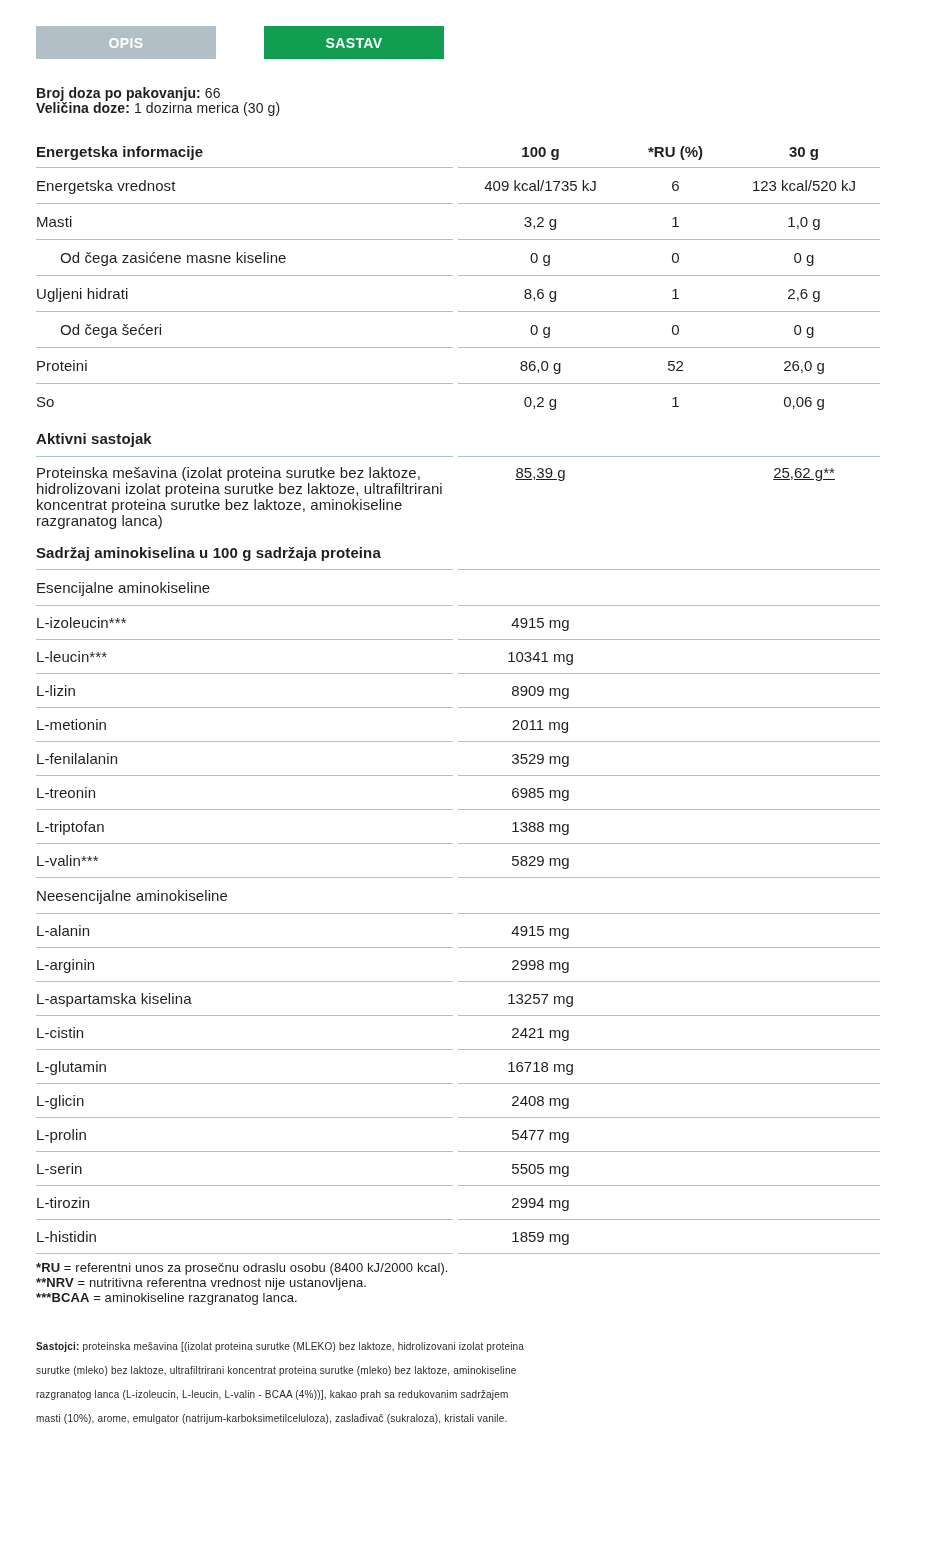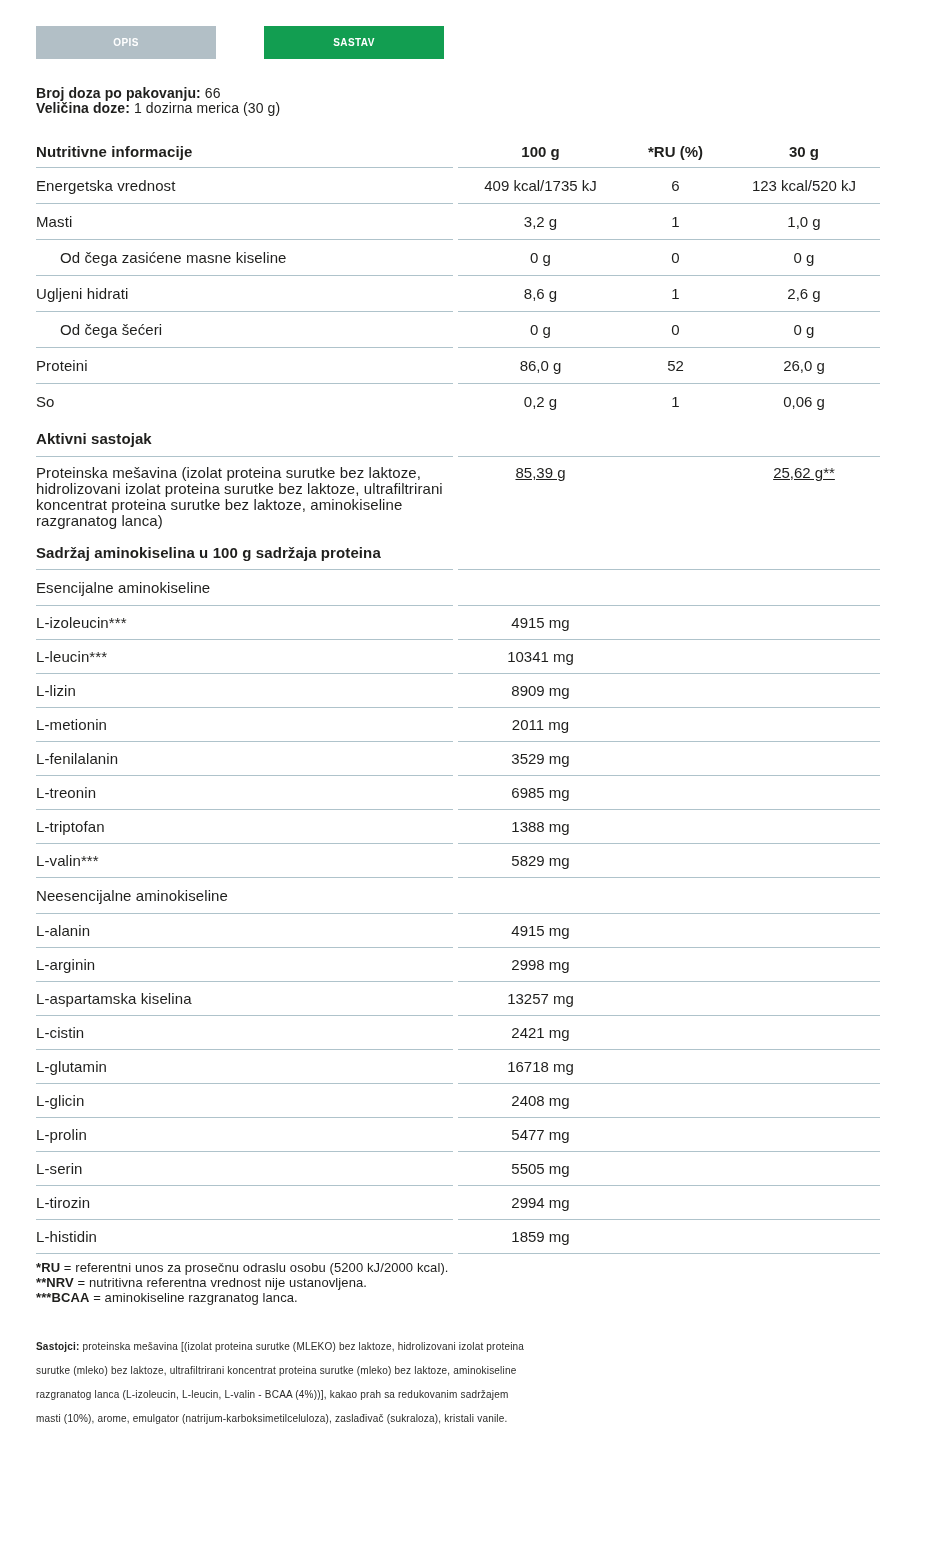--- a/index.html
+++ b/index.html
@@ -8,21 +8,21 @@
     font-family:"Liberation Sans", sans-serif;
     color:#1f1f1d;
     -webkit-font-smoothing:antialiased;
   }
   .page{padding:26px 0 0 36px;}
 
   
   .tabs{display:flex;}
   .tab{
     width:180px;height:33px;border:none;outline:none;
-    color:#ffffff;font-weight:bold;font-size:10px;letter-spacing:.4px;
+    color:#ffffff;font-weight:bold;font-size:14px;letter-spacing:.4px;
     font-family:inherit;cursor:pointer;display:flex;align-items:center;justify-content:center;
   }
   .tab-inactive{background:var(--tab-inactive,#b2bfc6);}
   .tab-active{background:var(--tab-active,#129e51);margin-left:48px;}
 
   
   .serving{margin-top:27px;font-size:14px;line-height:15px;letter-spacing:.1px;}
   .serving b{font-weight:bold;}
 
   
@@ -67,21 +67,21 @@
     <button class="tab tab-active">SASTAV</button>
   </div>
 
   <div class="serving">
     <div><b>Broj doza po pakovanju:</b><span> 66</span></div>
     <div><b>Veličina doze:</b><span> 1 dozirna merica (30 g)</span></div>
   </div>
 
   <div class="ntable" id="ntable">
     <div class="t-row head">
-      <div class="c-label">Nutritivne informacije</div>
+      <div class="c-label">Energetska informacije</div>
       <div class="c-vals">
         <span>100 g</span>
         <span>*RU (%)</span>
         <span>30 g</span>
       </div>
     </div>
 
   <div class="t-row data">
         <div class="c-label">Energetska vrednost</div>
         <div class="c-vals">
@@ -302,20 +302,20 @@
         <div class="c-label">L-histidin</div>
         <div class="c-vals">
           <span>1859 mg</span>
           <span></span>
           <span></span>
         </div>
       </div>
     </div>
 
   <div class="notes">
-    <div><b>*RU</b><span> = referentni unos za prosečnu odraslu osobu (5200 kJ/2000 kcal).</span></div>
+    <div><b>*RU</b><span> = referentni unos za prosečnu odraslu osobu (8400 kJ/2000 kcal).</span></div>
     <div><b>**NRV</b><span> = nutritivna referentna vrednost nije ustanovljena.</span></div>
     <div><b>***BCAA</b><span> = aminokiseline razgranatog lanca.</span></div>
   </div>
 
   <p class="ingredients"><b>Sastojci:</b><span> proteinska mešavina [(izolat proteina surutke (MLEKO) bez laktoze, hidrolizovani izolat proteina surutke (mleko) bez laktoze, ultrafiltrirani koncentrat proteina surutke (mleko) bez laktoze, aminokiseline razgranatog lanca (L-izoleucin, L-leucin, L-valin - BCAA (4%))], kakao prah sa redukovanim sadržajem masti (10%), arome, emulgator (natrijum-karboksimetilceluloza), zaslađivač (sukraloza), kristali vanile.</span></p>
 
 </div>
 
 </body></html>

